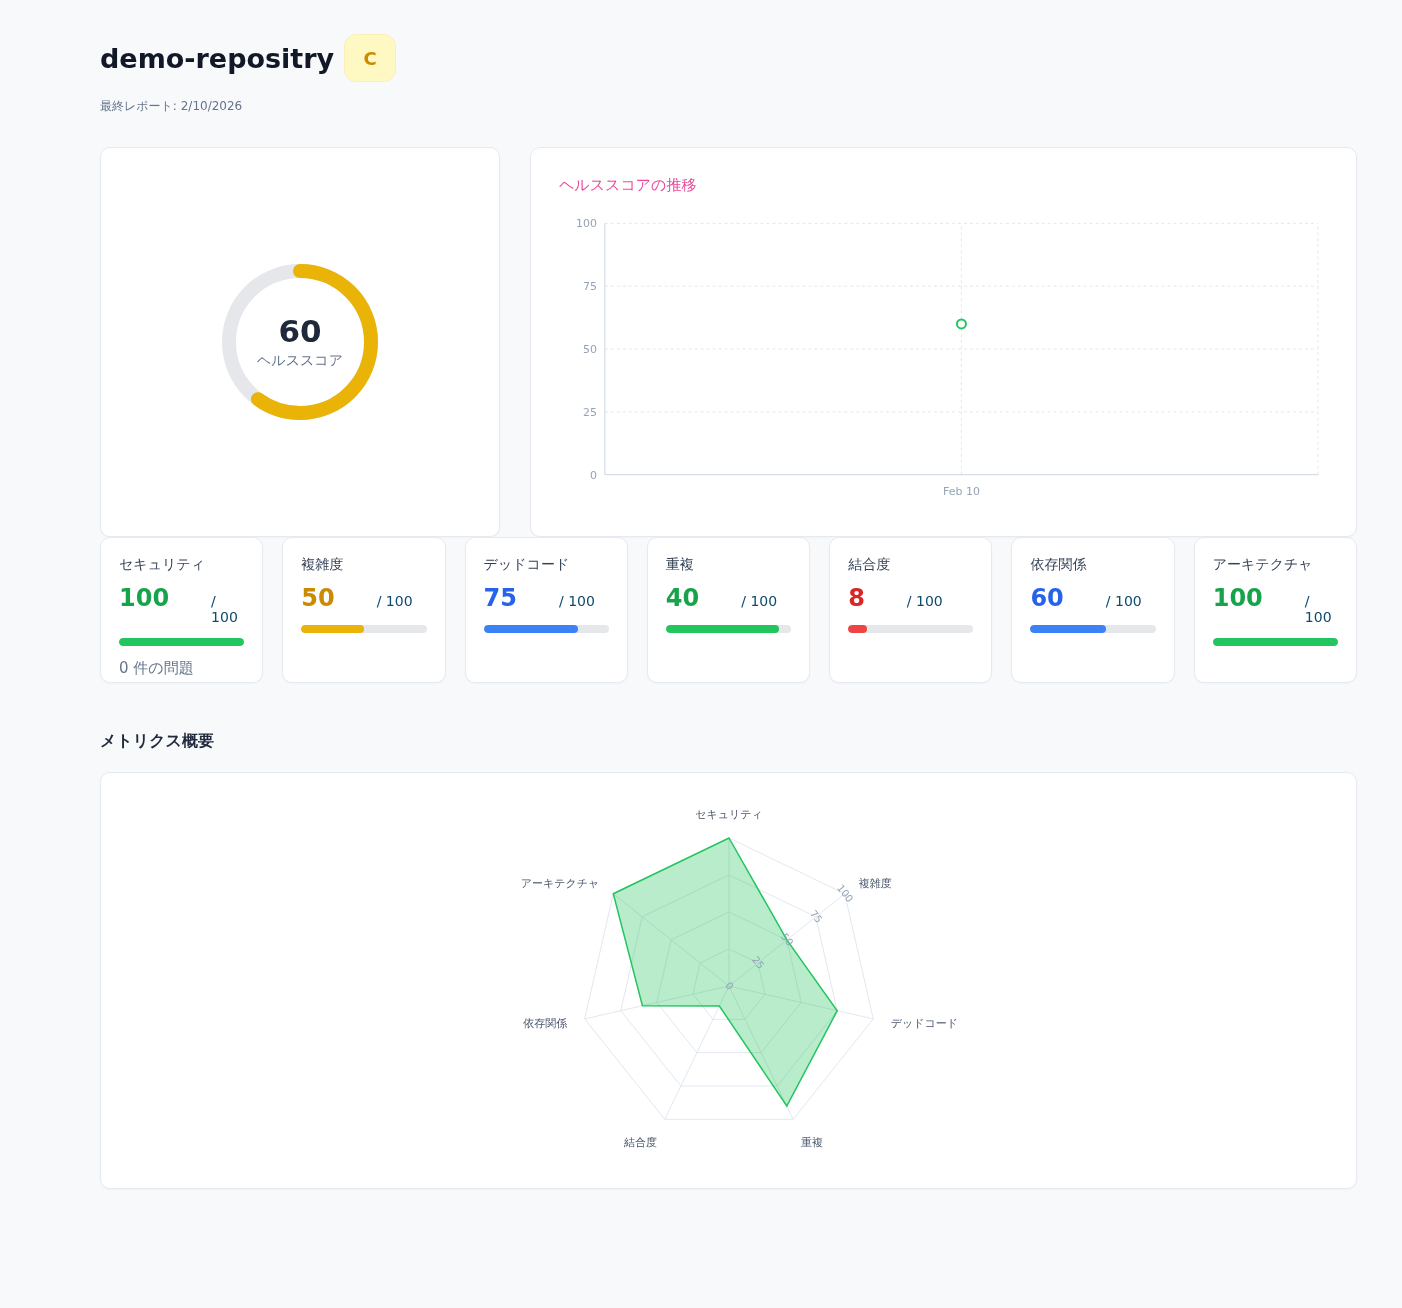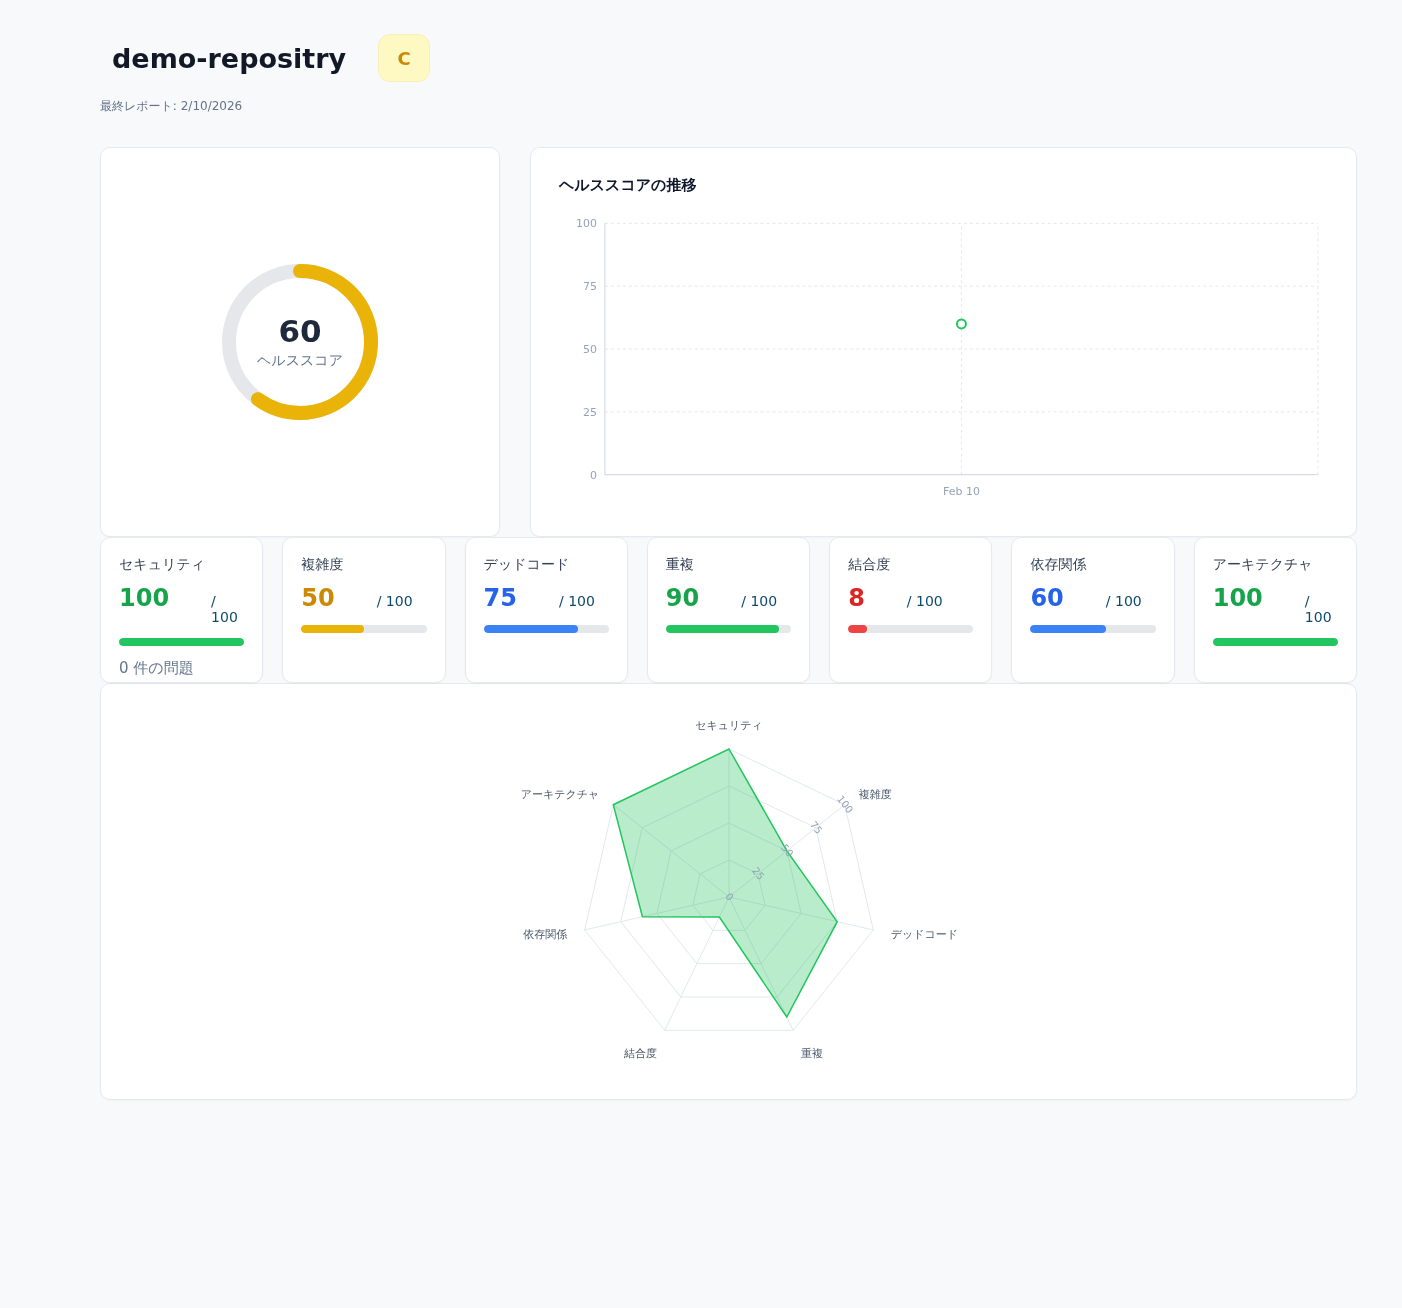--- a/index.html
+++ b/index.html
@@ -9,21 +9,21 @@
     background: #f8f9fb;
     font-family: "DejaVu Sans", "Liberation Sans", sans-serif;
     color: #1e293b;
   }
   .page {
     width: 1402px;
     min-height: 1308px;
     padding: 34px 45px 33px 100px;
   }
   
-  .title-row { display: flex; align-items: center; gap: 32px; margin-left: 12px; }
+  .title-row { display: flex; align-items: center; gap: 10px; }
   .repo-title { font-size: 27px; font-weight: 700; margin: 0; color: #111827; }
   .grade-badge {
     display: inline-flex; align-items: center; justify-content: center;
     width: 52px; height: 48px; border-radius: 12px;
     background: #fef9c3; border: 1px solid #fbeeb8;
     color: #ca8a04; font-size: 18px; font-weight: 700;
   }
   .subtitle { margin-top: 16px; font-size: 12px; color: #64748b; }
 
   
@@ -42,21 +42,21 @@
   .gauge-wrap { position: relative; width: 170px; height: 170px; }
   .gauge-wrap svg { display: block; }
   .gauge-center {
     position: absolute; inset: 0;
     display: flex; flex-direction: column; align-items: center; justify-content: center;
   }
   .gauge-score { font-size: 31px; font-weight: 700; color: #1e293b; line-height: 1.1; }
   .gauge-label { font-size: 14px; color: #64748b; margin-top: 3px; }
 
   .trend-card { flex: 1; height: 390px; padding: 28px; }
-  .trend-title { font-size: 15px; font-weight: 700; margin: 0 0 14px 0; color: #0f172a; }
+  .trend-title { font-size: 15px; font-weight: 400; margin: 0 0 14px 0; color: #ec4899; }
   .trend-card svg { width: 100%; height: 300px; display: block; }
 
   .section-title { font-size: 16px; font-weight: 700; color: #1e293b; margin: 48px 0 20px 0; }
 
   
   .metrics-row { display: grid; grid-template-columns: repeat(7, 1fr); gap: 19px; }
   .metric-card { padding: 18px; height: 146px; }
   .metric-label { font-size: 14px; color: #334155; margin-bottom: 10px; white-space: nowrap; overflow: hidden; }
   .metric-value { display: flex; align-items: baseline; gap: 7px; margin-bottom: 13px; }
   .metric-value .val { font-size: 24px; font-weight: 700; }
@@ -156,21 +156,21 @@
       <span class="den">/ 100</span>
     </div>
     <div class="metric-bar">
       <div class="metric-fill" style="width: 75%; background: rgb(59, 130, 246);"></div>
     </div>
 
   </div>
       <div class="card metric-card">
     <div class="metric-label">重複</div>
     <div class="metric-value">
-      <span class="val" style="color: rgb(22, 163, 74);">90</span>
+      <span class="val" style="color: rgb(22, 163, 74);">40</span>
       <span class="den">/ 100</span>
     </div>
     <div class="metric-bar">
       <div class="metric-fill" style="width: 90%; background: rgb(34, 197, 94);"></div>
     </div>
 
   </div>
       <div class="card metric-card">
     <div class="metric-label">結合度</div>
     <div class="metric-value">
@@ -199,20 +199,21 @@
       <span class="val" style="color: rgb(22, 163, 74);">100</span>
       <span class="den">/ 100</span>
     </div>
     <div class="metric-bar">
       <div class="metric-fill" style="width: 100%; background: rgb(34, 197, 94);"></div>
     </div>
 
   </div>
     </div>
 
+  <h2 class="section-title">メトリクス概要</h2>
 
   <section class="card radar-card">
     <svg id="radar-svg" width="900" height="400" viewBox="0 0 900 400">
         <polygon points="450,168 478.9277648513171,181.93087733122687 486.07233275072747,213.23327455638363 466.05369834734967,238.3358481123895 433.94630165265033,238.3358481123895 413.92766724927253,213.23327455638363 421.0722351486829,181.93087733122687" fill="none" stroke="#e2e8f0"></polygon>
         <polygon points="450,131 507.8555297026342,158.86175466245373 522.1446655014549,221.46654911276727 482.10739669469933,271.671696224779 417.8926033053007,271.671696224779 377.85533449854506,221.46654911276727 392.1444702973658,158.86175466245373" fill="none" stroke="#e2e8f0"></polygon>
         <polygon points="450,94 536.7832945539514,135.79263199368057 558.2169982521824,229.6998236691509 498.16109504204894,305.0075443371685 401.83890495795106,305.0075443371685 341.7830017478176,229.6998236691509 363.21670544604865,135.7926319936806" fill="none" stroke="#e2e8f0"></polygon>
         <polygon points="450,57 565.7110594052684,112.72350932490744 594.2893310029099,237.93309822553454 514.2147933893987,338.343392449558 385.7852066106014,338.343392449558 305.7106689970901,237.93309822553454 334.28894059473157,112.72350932490747" fill="none" stroke="#e2e8f0"></polygon>
         <line x1="450" y1="205" x2="450" y2="57" stroke="#e2e8f0"></line>
         <line x1="450" y1="205" x2="565.7110594052684" y2="112.72350932490744" stroke="#e2e8f0"></line>
         <line x1="450" y1="205" x2="594.2893310029099" y2="237.93309822553454" stroke="#e2e8f0"></line>

